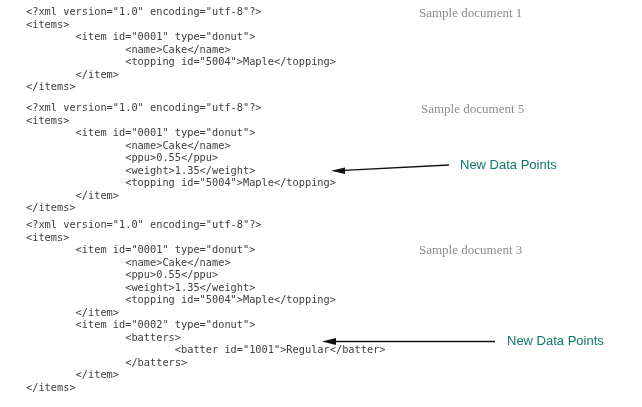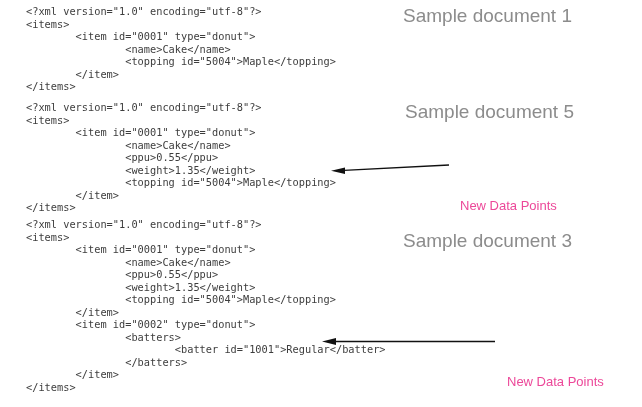--- a/index.html
+++ b/index.html
@@ -17,40 +17,40 @@
     margin: 0;
     font-family: "DejaVu Sans Mono", monospace;
     font-size: 10.3px;
     line-height: 12.5px;
     color: #3d3d3d;
     white-space: pre;
     letter-spacing: 0;
   }
   .doc-label {
     position: absolute;
-    font-family: Liberation Sans, sans-serif;
-    font-size: 19px;
+    font-family: Liberation Serif, serif;
+    font-size: 13px;
     color: #8c8c8c;
     white-space: nowrap;
+    margin-left: 16px;
   }
   .annotation-label {
     position: absolute;
     font-family: "Liberation Sans", sans-serif;
     font-size: 13px;
-    color: #ec4899;
+    color: #0f766e;
     white-space: nowrap;
-    margin-top: 41px;
   }
   svg.annotation-arrow { position: absolute; overflow: visible; }
   #doc1-code { top: 5px; }
   #doc2-code { top: 101px; }
   #doc3-code { top: 218px; }
   #doc1-label { left: 403px; top: 5px; }
   #doc2-label { left: 405px; top: 101px; }
-  #doc3-label { left: 403px; top: 230px; }
+  #doc3-label { left: 403px; top: 242px; }
   #annotation-1 { left: 460px; top: 157px; }
   #annotation-2 { left: 507px; top: 333px; }
   #arrow-1 { left: 325px; top: 158px; }
   #arrow-2 { left: 318px; top: 333px; }
 </style>
 </head>
 <body>
 
 <div class="canvas">
 

